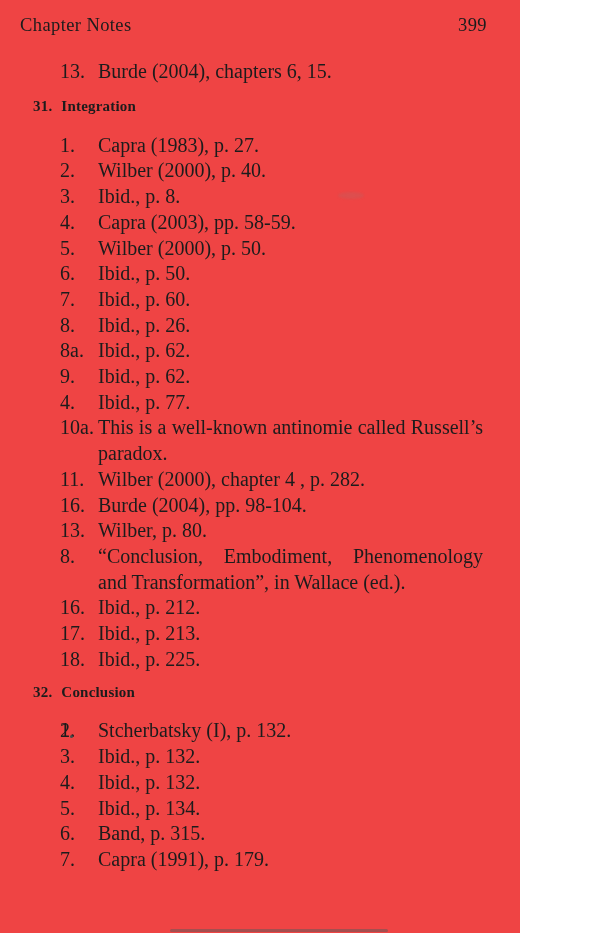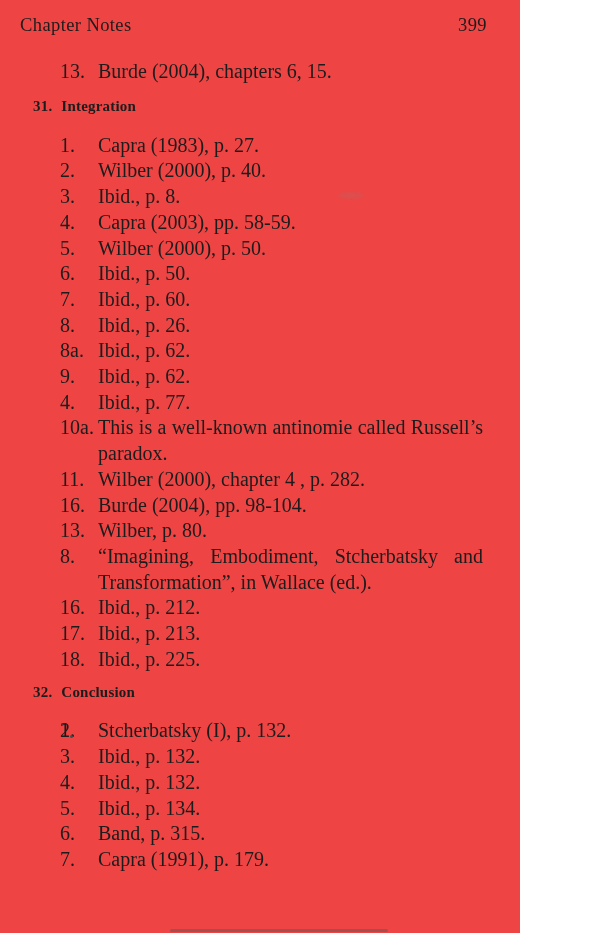--- a/index.html
+++ b/index.html
@@ -110,21 +110,21 @@
             <div class="note-item"><span class="note-num">6.</span><span class="note-text">Ibid., p. 50.</span></div>
             <div class="note-item"><span class="note-num">7.</span><span class="note-text">Ibid., p. 60.</span></div>
             <div class="note-item"><span class="note-num">8.</span><span class="note-text">Ibid., p. 26.</span></div>
             <div class="note-item"><span class="note-num">8a.</span><span class="note-text">Ibid., p. 62.</span></div>
             <div class="note-item"><span class="note-num">9.</span><span class="note-text">Ibid., p. 62.</span></div>
             <div class="note-item"><span class="note-num">4.</span><span class="note-text">Ibid., p. 77.</span></div>
             <div class="note-item"><span class="note-num">10a.</span><span class="note-text">This is a well-known antinomie called Russell’s paradox.</span></div>
             <div class="note-item"><span class="note-num">11.</span><span class="note-text">Wilber (2000), chapter 4 , p. 282.</span></div>
             <div class="note-item"><span class="note-num">16.</span><span class="note-text">Burde (2004), pp. 98-104.</span></div>
             <div class="note-item"><span class="note-num">13.</span><span class="note-text">Wilber, p. 80.</span></div>
-            <div class="note-item"><span class="note-num">8.</span><span class="note-text">“Imagining, Embodiment, Stcherbatsky and Transformation”, in Wallace (ed.).</span></div>
+            <div class="note-item"><span class="note-num">8.</span><span class="note-text">“Conclusion, Embodiment, Phenomenology and Transformation”, in Wallace (ed.).</span></div>
             <div class="note-item"><span class="note-num">16.</span><span class="note-text">Ibid., p. 212.</span></div>
             <div class="note-item"><span class="note-num">17.</span><span class="note-text">Ibid., p. 213.</span></div>
             <div class="note-item"><span class="note-num">18.</span><span class="note-text">Ibid., p. 225.</span></div>
           </div>
         </section>
         <section class="note-section sec-32">
           <h2 class="section-heading"><span class="sec-num">32.</span><span class="sec-title">Conclusion</span></h2>
           <div class="section-items">
             <div class="note-item"><span class="note-num">1.</span></div>
             <div class="note-item"><span class="note-num">2.</span><span class="note-text">Stcherbatsky (I), p. 132.</span></div>

